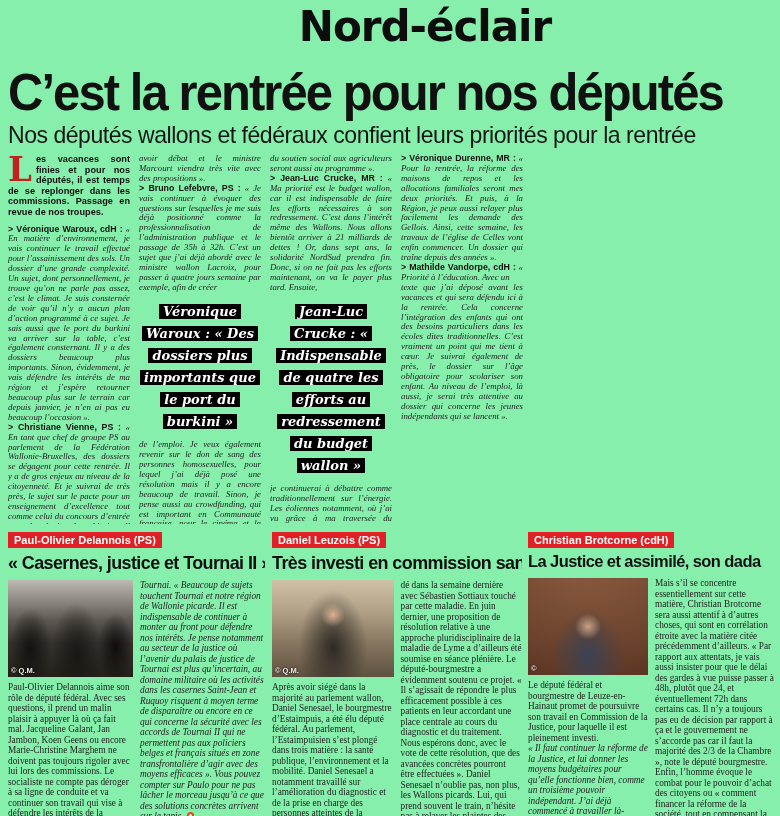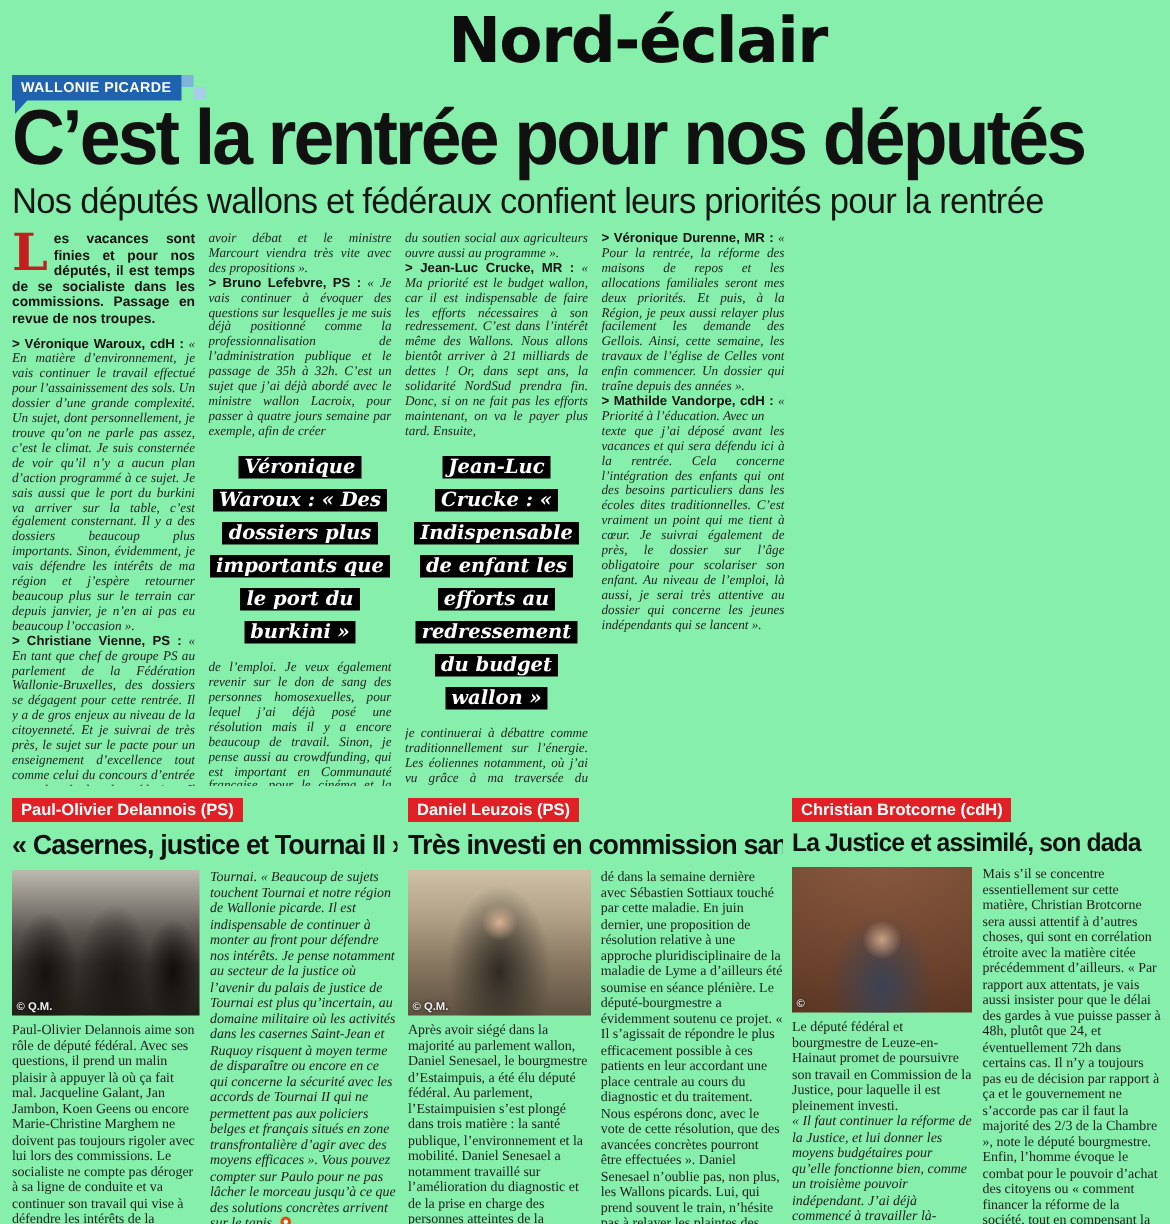--- a/index.html
+++ b/index.html
@@ -90,50 +90,43 @@
   .photo-credit{position:absolute;left:3px;bottom:2px;color:#efefef;font-size:7.5px;font-weight:bold;
                 text-shadow:0 0 2px #000;}
 </style>
 </head>
 <body>
 
 <div class="page">
 
   <div class="masthead">Nord-éclair</div>
 
-  <div class="tabrow">
-    <div class="tabline"></div>
-    <div class="tab">
-      <span>WALLONIE PICARDE</span>
-    </div><span class="sq sq1"></span><span class="sq sq3"></span>
-    <div class="tab-tail"></div>
-  </div>
 
   <h1 class="headline">C’est la rentrée pour nos députés</h1>
   <h2 class="subheadline">Nos députés wallons et fédéraux confient leurs priorités pour la rentrée</h2>
 
   <div class="main-article">
 
     <div class="col">
-      <p class="intro"><span class="dropcap">L</span><span>es vacances sont finies et pour nos députés, il est temps de se socialiste dans les commissions. Passage en revue de nos troupes.</span></p>
+      <p class="intro"><span class="dropcap">L</span><span>es vacances sont finies et pour nos députés, il est temps de se replonger dans les commissions. Passage en revue de nos troupes.</span></p>
       <p class="body"><span class="pname">&gt; Véronique Waroux, cdH :</span> <span>« En matière d’environnement, je vais continuer le travail effectué pour l’assainissement des sols. Un dossier d’une grande complexité. Un sujet, dont personnellement, je trouve qu’on ne parle pas assez, c’est le climat. Je suis consternée de voir qu’il n’y a aucun plan d’action programmé à ce sujet. Je sais aussi que le port du burkini va arriver sur la table, c’est également consternant. Il y a des dossiers beaucoup plus importants. Sinon, évidemment, je vais défendre les intérêts de ma région et j’espère retourner beaucoup plus sur le terrain car depuis janvier, je n’en ai pas eu beaucoup l’occasion ».</span></p>
       <p class="body"><span class="pname">&gt; Christiane Vienne, PS :</span> <span>« En tant que chef de groupe PS au parlement de la Fédération Wallonie-Bruxelles, des dossiers se dégagent pour cette rentrée. Il y a de gros enjeux au niveau de la citoyenneté. Et je suivrai de très près, le sujet sur le pacte pour un enseignement d’excellence tout comme celui du concours d’entrée pour les études de médecine. Il risque d’y</span></p>
     </div>
 
     <div class="col">
       <p class="body"><span>avoir débat et le ministre Marcourt viendra très vite avec des propositions ».</span></p>
       <p class="body"><span class="pname">&gt; Bruno Lefebvre, PS :</span> <span>« Je vais continuer à évoquer des questions sur lesquelles je me suis déjà positionné comme la professionnalisation de l’administration publique et le passage de 35h à 32h. C’est un sujet que j’ai déjà abordé avec le ministre wallon Lacroix, pour passer à quatre jours semaine par exemple, afin de créer</span></p>
       <div class="pqwrap"><span class="pq">Véronique Waroux : « Des dossiers plus importants que le port du burkini »</span></div>
       <p class="body"><span>de l’emploi. Je veux également revenir sur le don de sang des personnes homosexuelles, pour lequel j’ai déjà posé une résolution mais il y a encore beaucoup de travail. Sinon, je pense aussi au crowdfunding, qui est important en Communauté française, pour le cinéma et la culture en général, mais qui peut aussi apporter à la formation. Enfin, la politique de gestion des cimetières, qui est actuellement un peu compliquée pour les petites communes comme la mienne, ou la question</span></p>
     </div>
 
     <div class="col">
-      <p class="body"><span>du soutien social aux agriculteurs ouvre aussi au programme ».</span></p>
+      <p class="body"><span>du soutien social aux agriculteurs seront aussi au programme ».</span></p>
       <p class="body"><span class="pname">&gt; Jean-Luc Crucke, MR :</span> <span>« Ma priorité est le budget wallon, car il est indispensable de faire les efforts nécessaires à son redressement. C’est dans l’intérêt même des Wallons. Nous allons bientôt arriver à 21 milliards de dettes ! Or, dans sept ans, la solidarité NordSud prendra fin. Donc, si on ne fait pas les efforts maintenant, on va le payer plus tard. Ensuite,</span></p>
-      <div class="pqwrap"><span class="pq">Jean-Luc Crucke : « Indispensable de enfant les efforts au redressement du budget wallon »</span></div>
+      <div class="pqwrap"><span class="pq">Jean-Luc Crucke : « Indispensable de quatre les efforts au redressement du budget wallon »</span></div>
       <p class="body"><span>je continuerai à débattre comme traditionnellement sur l’énergie. Les éoliennes notamment, où j’ai vu grâce à ma traversée du territoire wallon qu’il y a encore des endroits où en mettre — dans les zonings industriels notamment — et d’autres, près des communes, où il ne faut pas en mettre… Le débat sur l’avenir des communes et des institutions sera un autre cheval de bataille, tout comme le vote électronique, que j’aimerais qu’on ouvre aux Wallons de l’étranger ».</span></p>
     </div>
 
     <div class="col">
       <p class="body"><span class="pname">&gt; Véronique Durenne, MR :</span> <span>« Pour la rentrée, la réforme des maisons de repos et les allocations familiales seront mes deux priorités. Et puis, à la Région, je peux aussi relayer plus facilement les demande des Gellois. Ainsi, cette semaine, les travaux de l’église de Celles vont enfin commencer. Un dossier qui traîne depuis des années ».</span></p>
       <p class="body"><span class="pname">&gt; Mathilde Vandorpe, cdH :</span> <span>« Priorité à l’éducation. Avec un</span></p>
       <p class="body"><span>texte que j’ai déposé avant les vacances et qui sera défendu ici à la rentrée. Cela concerne l’intégration des enfants qui ont des besoins particuliers dans les écoles dites traditionnelles. C’est vraiment un point qui me tient à cœur. Je suivrai également de près, le dossier sur l’âge obligatoire pour scolariser son enfant. Au niveau de l’emploi, là aussi, je serai très attentive au dossier qui concerne les jeunes indépendants qui se lancent ».</span></p>
 
     </div>
 

